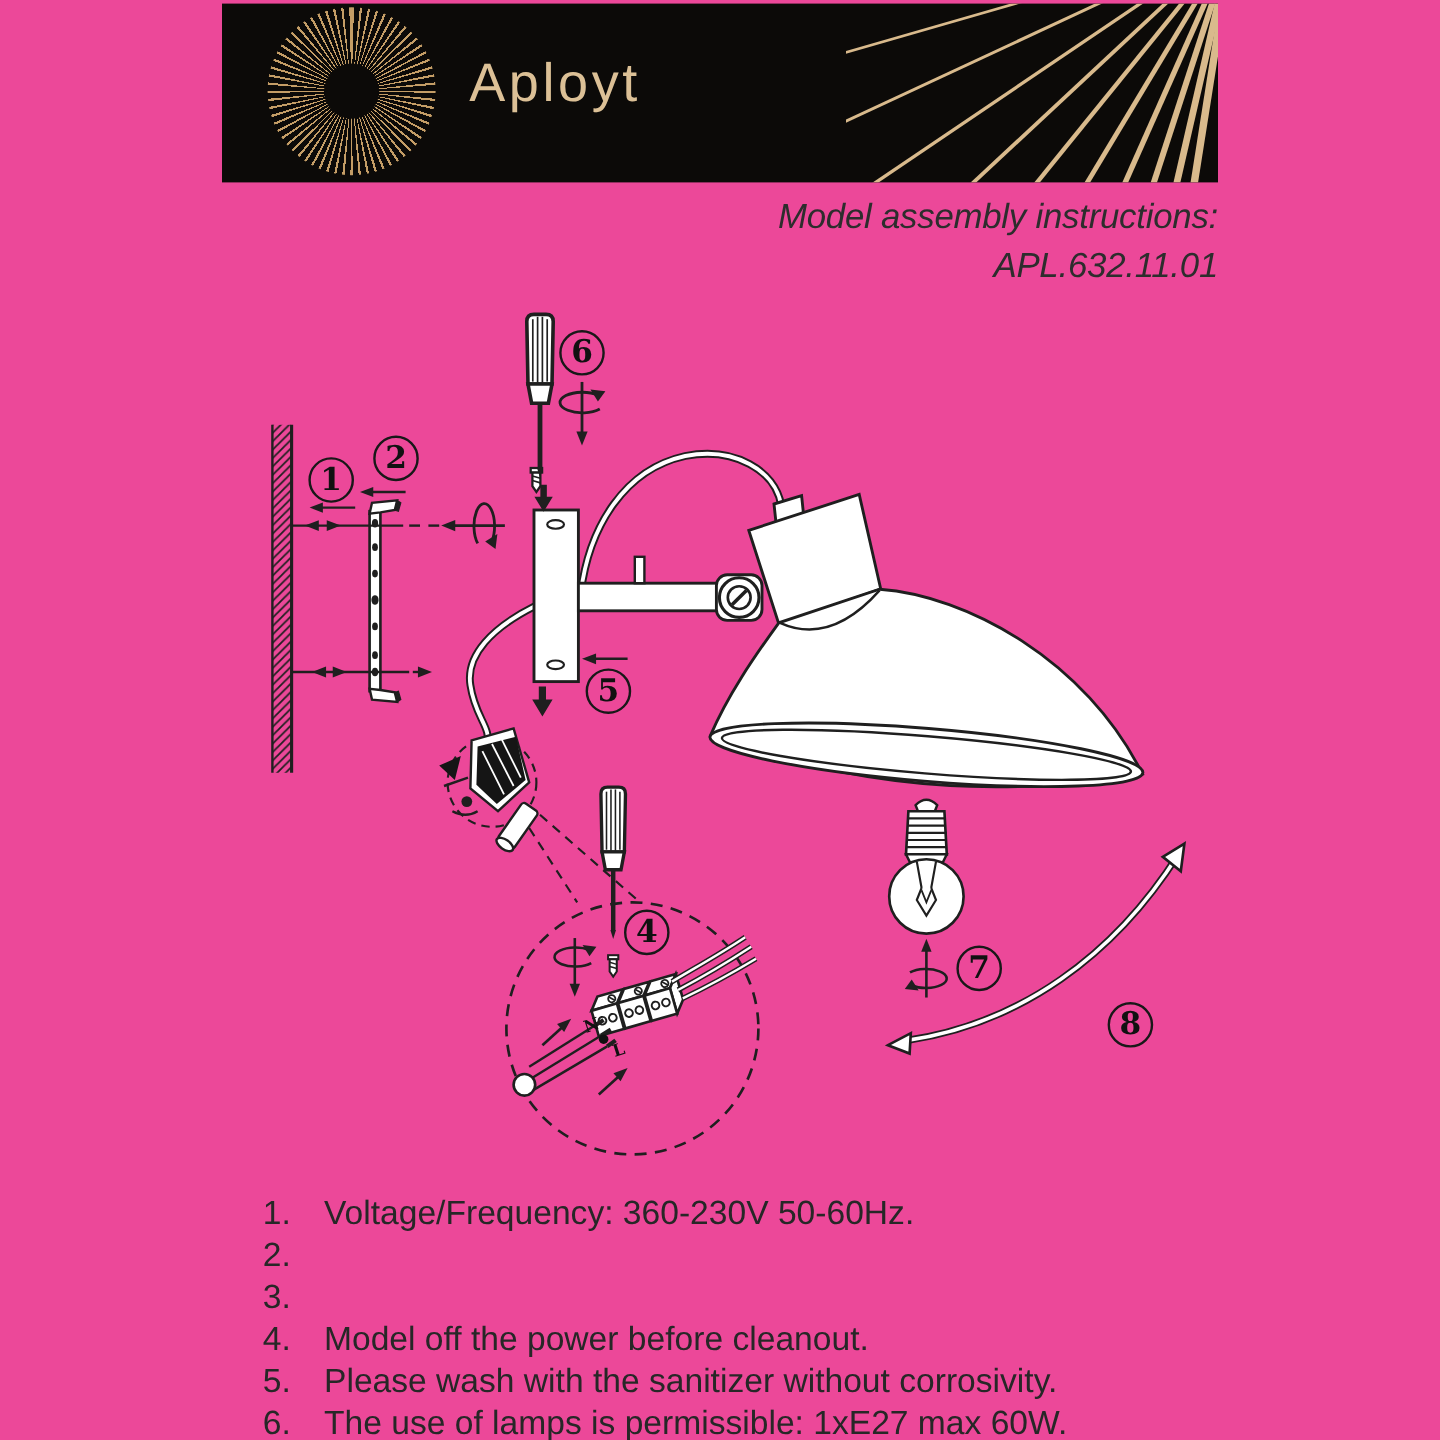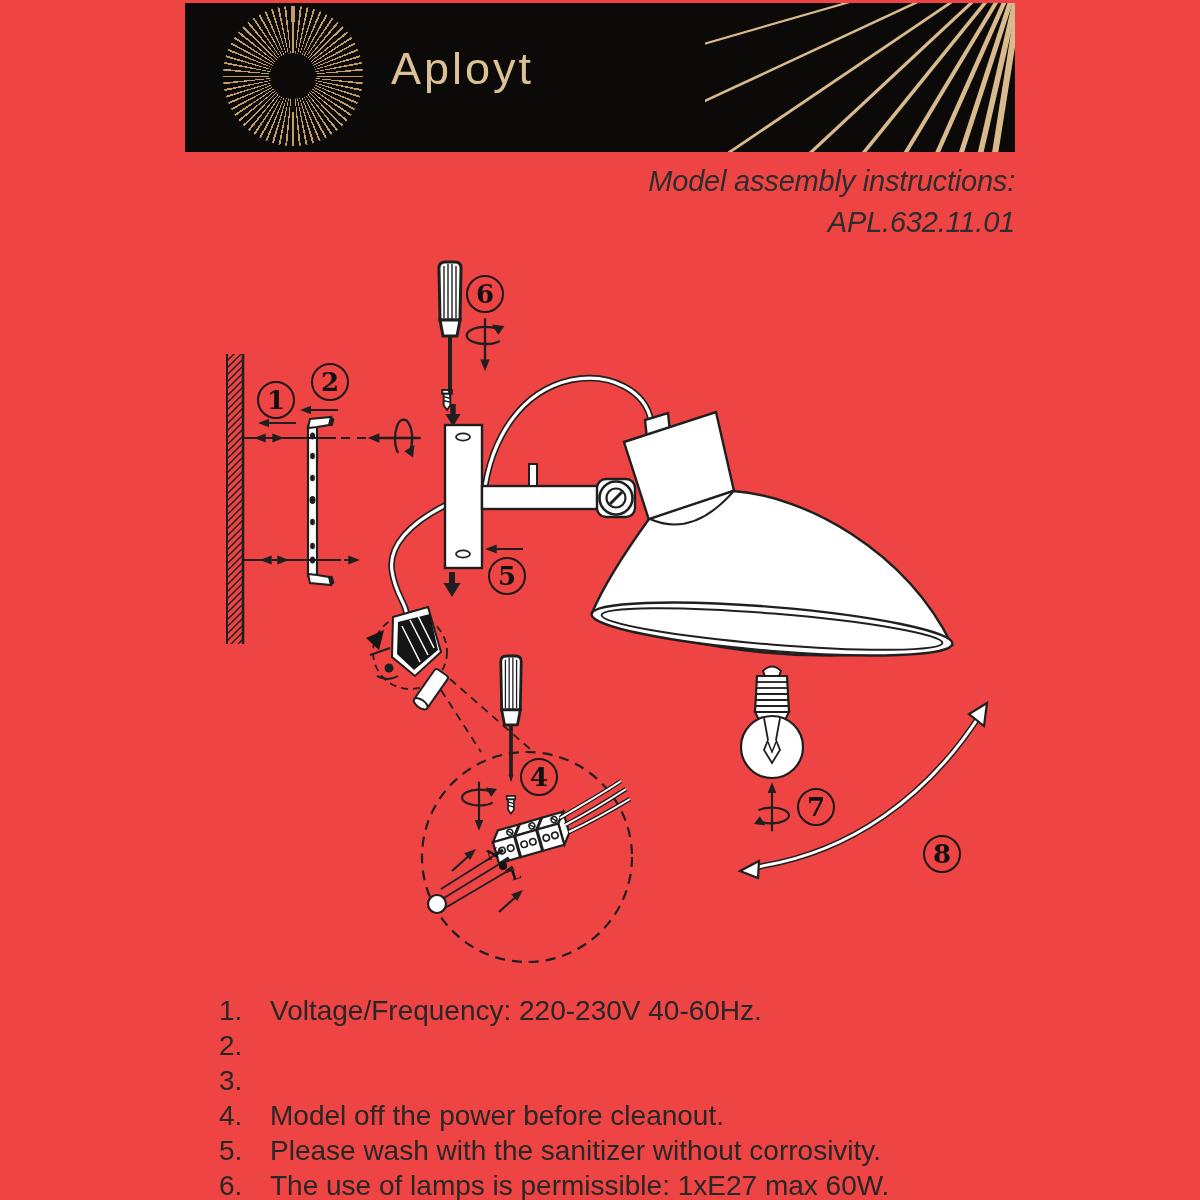--- a/index.html
+++ b/index.html
@@ -1,16 +1,16 @@
 <!DOCTYPE html>
 <html><head>
 <meta charset="utf-8">
 <style>
   html,body{margin:0;padding:0;background:#fff;}
-  #page{position:relative;width:1200px;height:1200px;background:#ef4444;overflow:hidden;
+  #page{position:relative;width:1200px;height:1200px;background:#ec4899;overflow:hidden;
         font-family:"Liberation Sans",sans-serif;}
 
   
   .banner{position:absolute;left:185px;top:3px;width:830px;height:149px;background:#0c0a08;overflow:hidden;}
   .logo-rays{position:absolute;left:38px;top:3px;width:140px;height:140px;border-radius:50%;
              background:repeating-conic-gradient(#c49d66 0deg 1.6deg, transparent 1.6deg 5.6deg);}
   .logo-hole{position:absolute;left:85px;top:50px;width:46px;height:46px;border-radius:50%;background:#0c0a08;}
   .brand{position:absolute;left:206px;top:40px;font-size:45px;letter-spacing:3px;color:#dcc096;font-weight:400;}
   .corner-rays{position:absolute;right:0;top:0;}
 
@@ -296,21 +296,21 @@
   <div class="step-marker m2">2</div>
   <div class="step-marker m4">4</div>
   <div class="step-marker m5">5</div>
   <div class="step-marker m6">6</div>
   <div class="step-marker m7">7</div>
   <div class="step-marker m8">8</div>
 
   <div class="instr">
     <div class="instr-row">
       <span class="instr-num">1.</span>
-      <span class="instr-text">Voltage/Frequency: 220-230V 40-60Hz.</span>
+      <span class="instr-text">Voltage/Frequency: 360-230V 50-60Hz.</span>
     </div>
     <div class="instr-row">
       <span class="instr-num">2.</span>
     </div>
     <div class="instr-row">
       <span class="instr-num">3.</span>
     </div>
     <div class="instr-row">
       <span class="instr-num">4.</span>
       <span class="instr-text">Model off the power before cleanout.</span>

